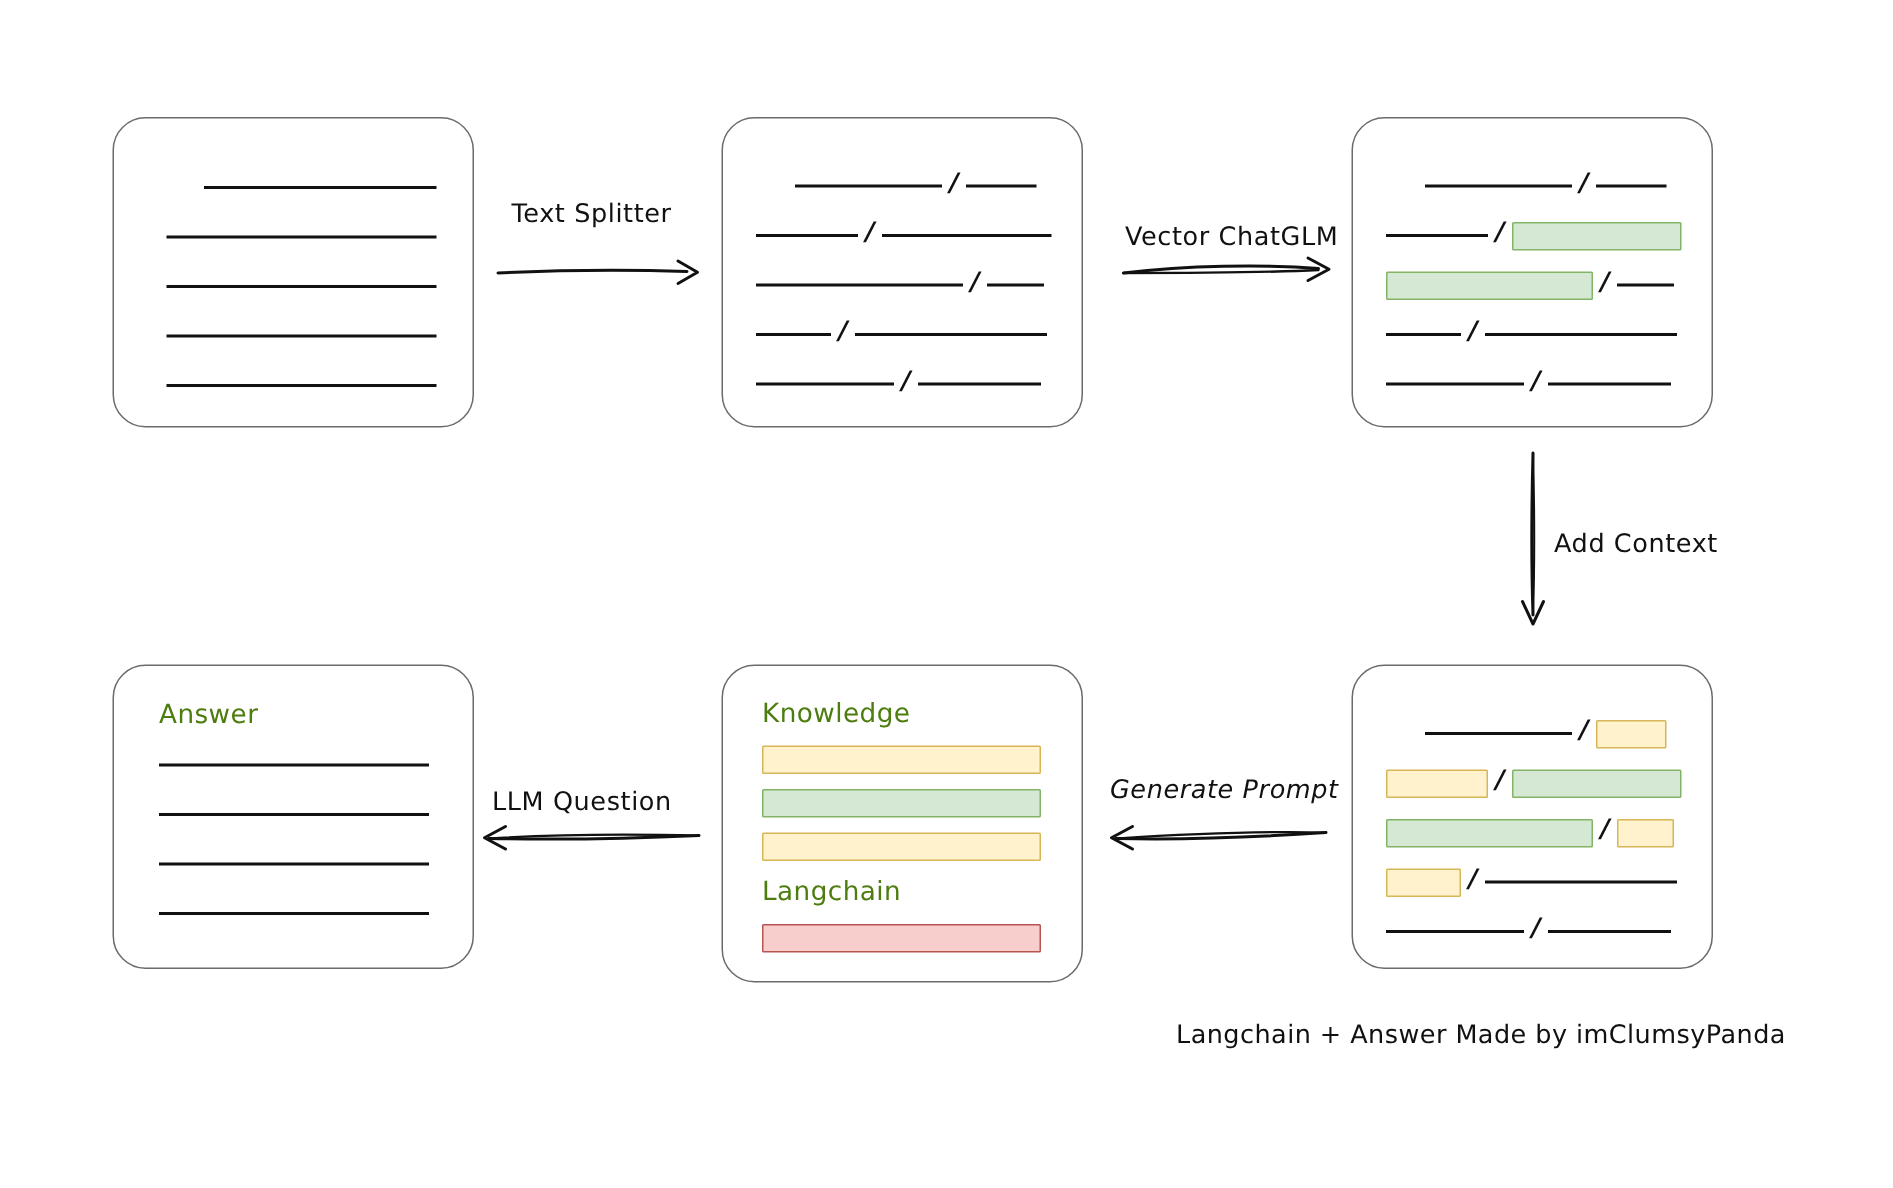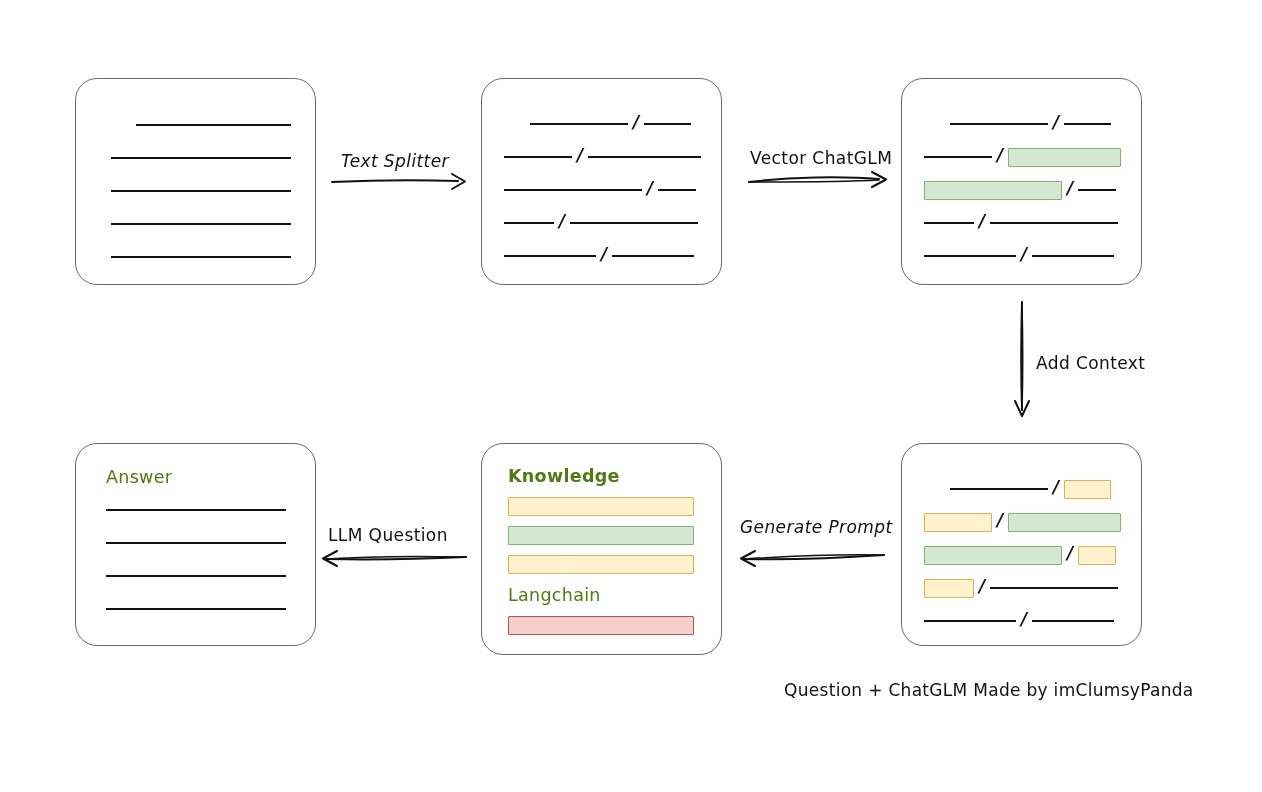--- a/index.html
+++ b/index.html
@@ -138,21 +138,21 @@
         </div>
         <div class="row" style="top: 136px; padding-left: 0px;">
           <span class="seg-line" style="width: 180px; margin-left: 35px;"></span>
         </div>
         <div class="row" style="top: 169px; padding-left: 0px;">
           <span class="seg-line" style="width: 180px; margin-left: 35px;"></span>
         </div>
       </div>
   </div>
 
-  <div class="arrow-label hand" style="left:341px; top:151px;font-style:italic;">Text Splitter</div>
+  <div class="arrow-label hand" style="left:341px; top:133px;">Text Splitter</div>
   <svg class="arrow-svg" style="left:330px; top:170px;" width="140" height="22" viewBox="0 0 140 22">
     <path d="M2,12 C45,10 95,10 128,11" stroke="#111" stroke-width="2" fill="none" stroke-linecap="round"></path>
     <path d="M122,4 L135,11.5 L122,19" stroke="#111" stroke-width="2" fill="none" stroke-linecap="round" stroke-linejoin="round"></path>
   </svg>
 
   <div class="doc-box" style="left:481px; top:78px; width:241px; height:207px;">
     <div class="rows" id="rows-split-document">
         <div class="row" style="top: 36px; padding-left: 48px;">
           <span class="seg-line" style="width: 98px;"></span>
           <span class="slash">/</span>
@@ -244,21 +244,21 @@
   </div>
 
   <div class="arrow-label hand" style="left:328px; top:525px;">LLM Question</div>
   <svg class="arrow-svg" style="left:318px; top:547px;" width="152" height="24" viewBox="0 0 152 24">
     <path d="M148,10 C105,12 55,13 8,12" stroke="#111" stroke-width="2" fill="none" stroke-linecap="round"></path>
     <path d="M148,10 C104,9 54,9 8,12" stroke="#111" stroke-width="1.5" fill="none" stroke-linecap="round"></path>
     <path d="M19,4 L5,11.5 L19,19" stroke="#111" stroke-width="2" fill="none" stroke-linecap="round" stroke-linejoin="round"></path>
   </svg>
 
   <div class="doc-box" style="left:481px; top:443px; width:241px; height:212px;">
-    <div class="box-heading hand" style="left:26px; top:22px;font-weight:bold;">Knowledge</div>
+    <div class="box-heading hand" style="left:26px; top:22px;">Knowledge</div>
     <div id="knowledge-bars">
         <div class="bar chip-yellow" style="left: 26px; width: 186px; top: 53px;"></div>
         <div class="bar chip-green" style="left: 26px; width: 186px; top: 82px;"></div>
         <div class="bar chip-yellow" style="left: 26px; width: 186px; top: 111px;"></div>
       </div>
     <div class="box-heading hand" style="left:26px; top:141px;">Langchain</div>
     <div id="question-bars">
         <div class="bar chip-red" style="left: 26px; width: 186px; top: 172px;"></div>
       </div>
   </div>
@@ -293,15 +293,15 @@
           <span class="seg-line" style="width: 128px;"></span>
         </div>
         <div class="row" style="top: 168px; padding-left: 22px;">
           <span class="seg-line" style="width: 92px;"></span>
           <span class="slash">/</span>
           <span class="seg-line" style="width: 82px;"></span>
         </div>
       </div>
   </div>
 
-  <div class="footer-note hand" style="left:784px; top:680px;">Question + ChatGLM Made by imClumsyPanda</div>
+  <div class="footer-note hand" style="left:784px; top:680px;">Langchain + Answer Made by imClumsyPanda</div>
 
 </div>
 
 </body></html>

